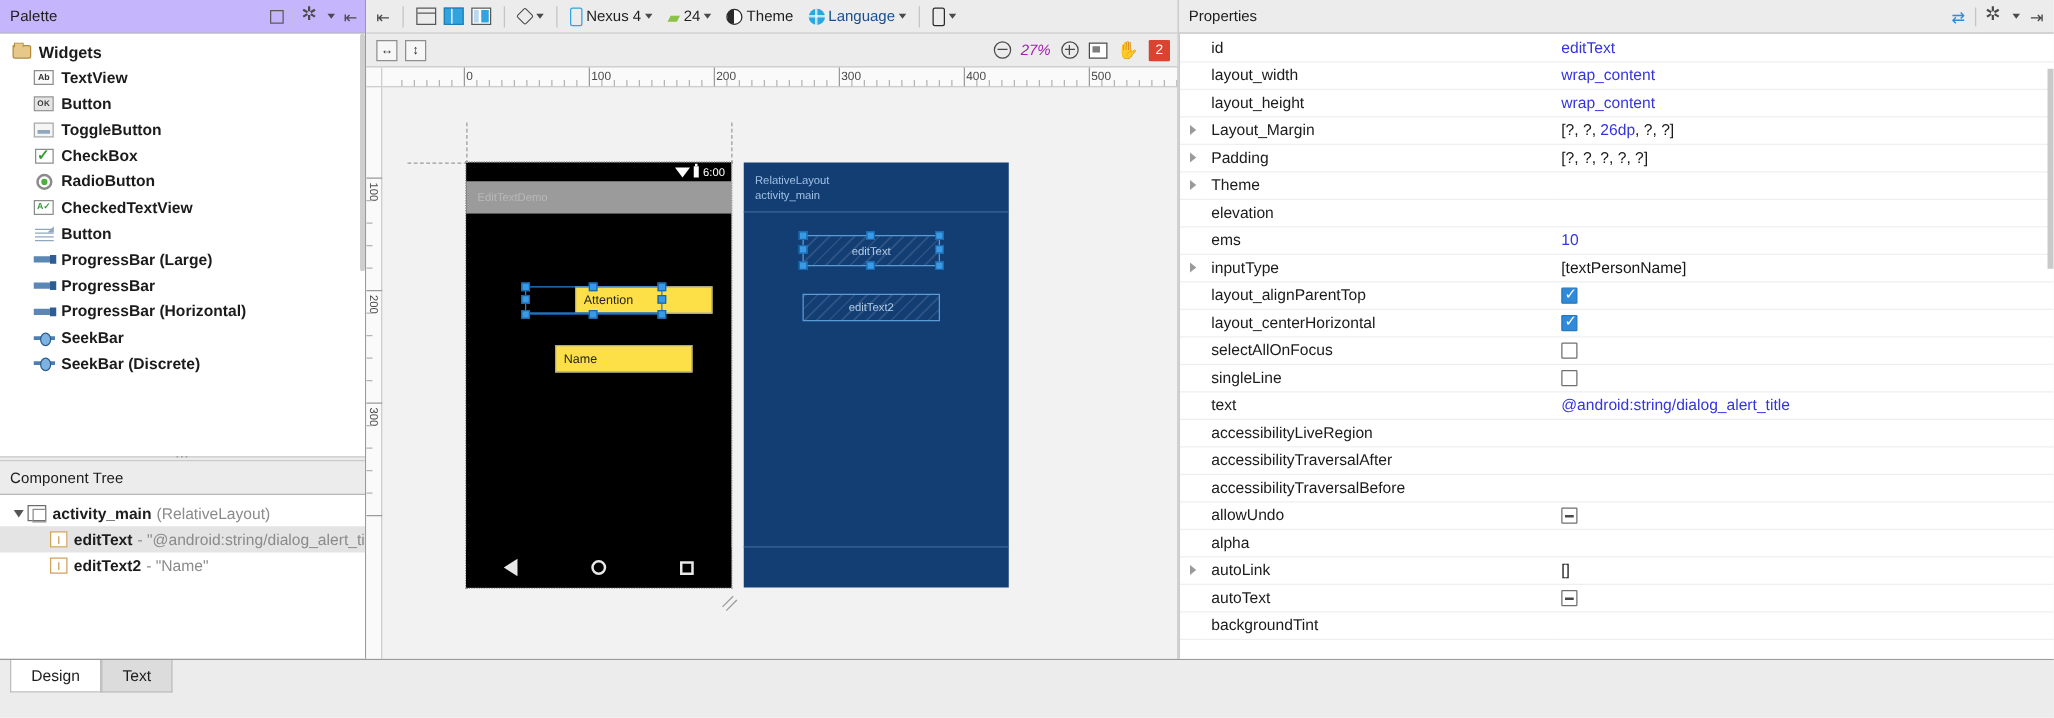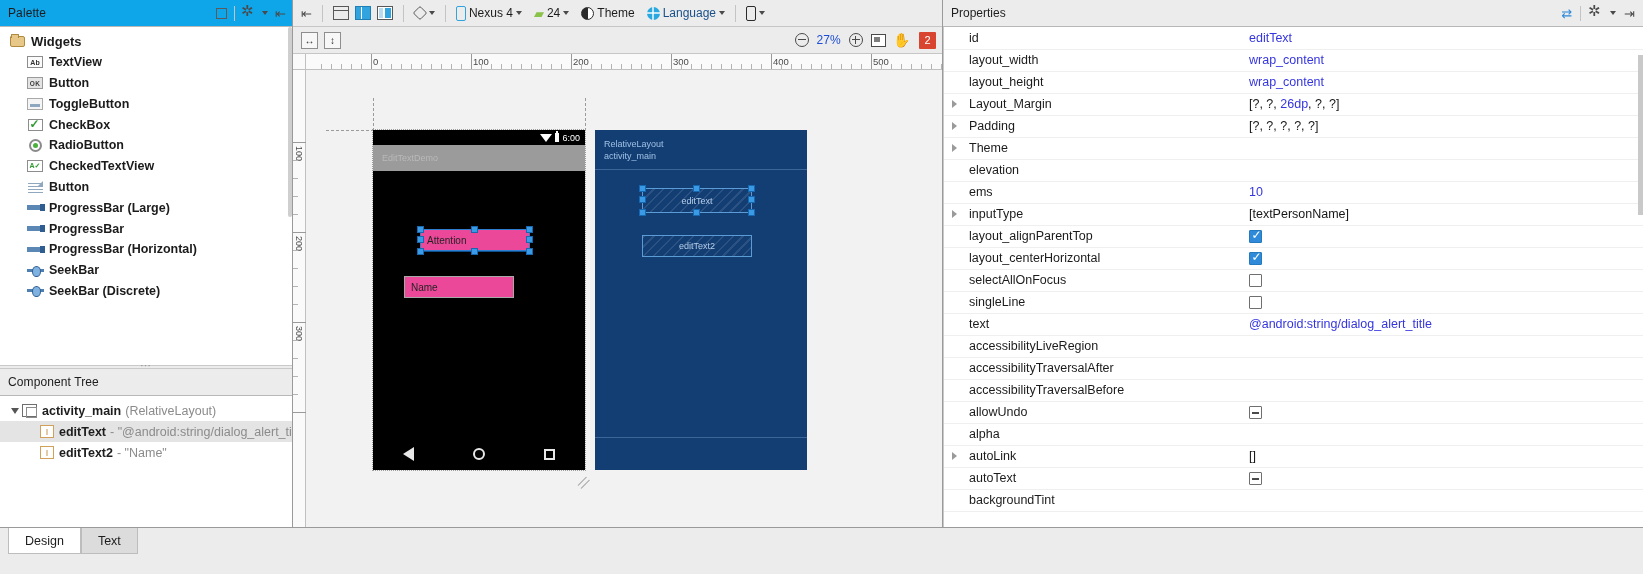--- a/index.html
+++ b/index.html
@@ -14,21 +14,21 @@
   #app { position: relative; width: 1643px; height: 574px; display: flex; flex-direction: column; }
 
   
   .body-row { display: flex; flex: 1 1 auto; height: 526px; min-height: 0; }
 
   
   .left-col { width: 293px; flex: 0 0 293px; display: flex; flex-direction: column;
               border-right: 1px solid #9a9a9a; background: #fff; }
 
   .panel-header {
-    height: 27px; flex: 0 0 27px; background: #0ea5e9;
+    height: 27px; flex: 0 0 27px; background: #c4b5fd;
     border-bottom: 1px solid #b8b8b8;
     display: flex; align-items: center; padding: 0 6px 0 8px;
     font-size: 12px; color: #1c1c1c;
   }
   .panel-header .title { flex: 1 1 auto; letter-spacing: .1px; }
   .panel-header .hdr-icons { display: flex; align-items: center; gap: 7px; }
 
   .palette-body { flex: 1 1 auto; overflow: hidden; position: relative; background: #fff; font-weight: bold; }
   .palette-scroll { position: absolute; top: 0; right: 0; width: 4px; height: 190px;
                     background: #cfcfcf; border-radius: 2px; }
@@ -91,21 +91,21 @@
   .tname { font-weight: bold; margin-left: 5px; }
   .tsub { color: #8b8b8b; margin-left: 4px; font-weight: normal; }
 
   
   .center-col { flex: 1 1 auto; display: flex; flex-direction: column; min-width: 0;
                 background: #f2f2f2; border-right: 1px solid #9a9a9a; }
   .canvas-toolbar { height: 27px; flex: 0 0 27px; background: #ececec; border-bottom: 1px solid #c6c6c6;
                     display: flex; align-items: center; padding: 0 6px 0 8px; }
   .ctb-left { display: flex; align-items: center; gap: 6px; }
   .ctb-right { margin-left: auto; display: flex; align-items: center; gap: 8px; }
-  .zoomlbl { color: #1d4ed8; font-size: 12px; }
+  .zoomlbl { color: #a21caf; font-size: 12px; font-style: italic; }
   .warnbadge { width: 17px; height: 17px; background: #d8442f; color: #fff; font-size: 11px;
                display: flex; align-items: center; justify-content: center; border-radius: 1px; }
 
   .surface-wrap { position: relative; flex: 1 1 auto; overflow: hidden; }
 
   
   .ruler-top { position: absolute; left: 13px; top: 0; right: 0; height: 16px; background: #fafafa;
                border-bottom: 1px solid #c0c0c0; }
   .ruler-left { position: absolute; left: 0; top: 16px; bottom: 0; width: 13px; background: #fafafa;
                 border-right: 1px solid #c0c0c0; }
@@ -140,23 +140,23 @@
   .appbar { height: 26px; background: #9b9b9b; display: flex; align-items: center;
             padding-left: 9px; color: #b9b9b9; font-size: 9px; }
   .screen-body { position: relative; height: 299px; background: #000; }
   .navbar { position: absolute; left:0; right:0; bottom:0; height: 32px; background:#000;
             display:flex; align-items:center; justify-content: space-around; }
   .nav-back { width:0;height:0;border-top:7px solid transparent;border-bottom:7px solid transparent;
               border-right:11px solid #e8e8e8;}
   .nav-home { width:12px;height:12px;border:2px solid #e8e8e8;border-radius:50%;}
   .nav-rec  { width:11px;height:11px;border:2px solid #e8e8e8;}
 
-  .edittext-render { position: absolute; background: #ec4899; border: 1px solid #a8a8a8;
+  .edittext-render { position: absolute; background: #fde047; border: 1px solid #a8a8a8;
                      color: #242424; font-size: 10px; display: flex; align-items: center;
-                     padding-left: 6px; }
+                     padding-left: 6px; margin-left: 40px; }
   .et1 { left: 47px; top: 58px; width: 110px; height: 22px; }
   .et2 { left: 31px; top: 105px; width: 110px; height: 22px; }
   .sel-underline { position: absolute; left: 47px; top: 79px; width: 110px; height: 2px; background: #0e4f8d; }
 
   
   .sel-frame { position: absolute; border: 1px solid #2f7fd1; }
   .hnd { position: absolute; width: 7px; height: 7px; background: #3b9ae5; border: 1px solid #1668b0; }
 
   
   .blueprint { position: absolute; left: 289px; top: 60px; width: 212px; height: 340px;

